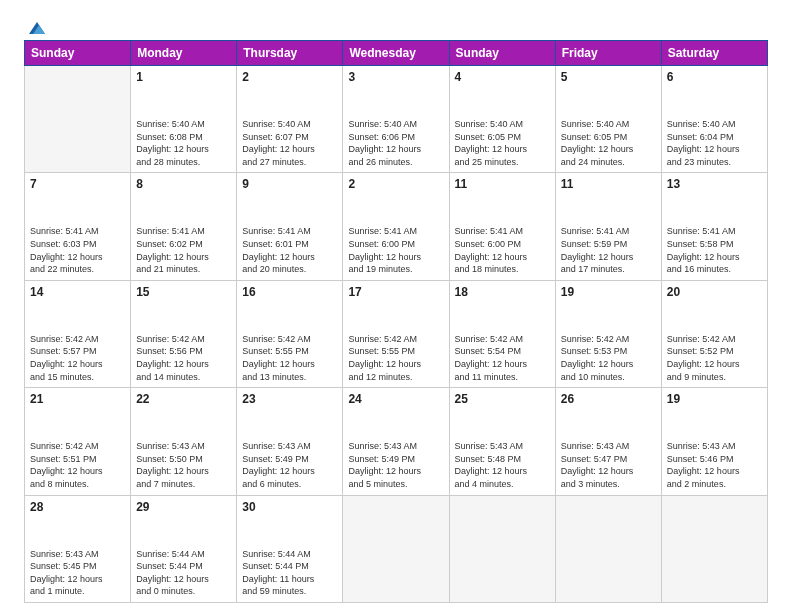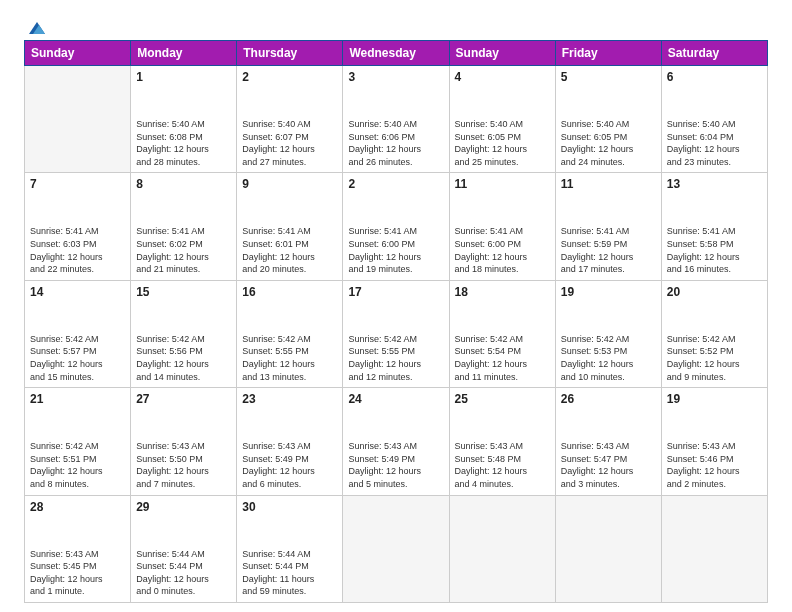--- a/index.html
+++ b/index.html
@@ -265,21 +265,21 @@
         </tr>
         <tr>
           <td>
             <span class="day-num">21</span>
             <div class="day-info" style="white-space: pre-line;">Sunrise: 5:42 AM
 Sunset: 5:51 PM
 Daylight: 12 hours
 and 8 minutes.</div>
           </td>
           <td>
-            <span class="day-num">27</span>
+            <span class="day-num">22</span>
             <div class="day-info" style="white-space: pre-line;">Sunrise: 5:43 AM
 Sunset: 5:50 PM
 Daylight: 12 hours
 and 7 minutes.</div>
           </td>
           <td>
             <span class="day-num">23</span>
             <div class="day-info" style="white-space: pre-line;">Sunrise: 5:43 AM
 Sunset: 5:49 PM
 Daylight: 12 hours

